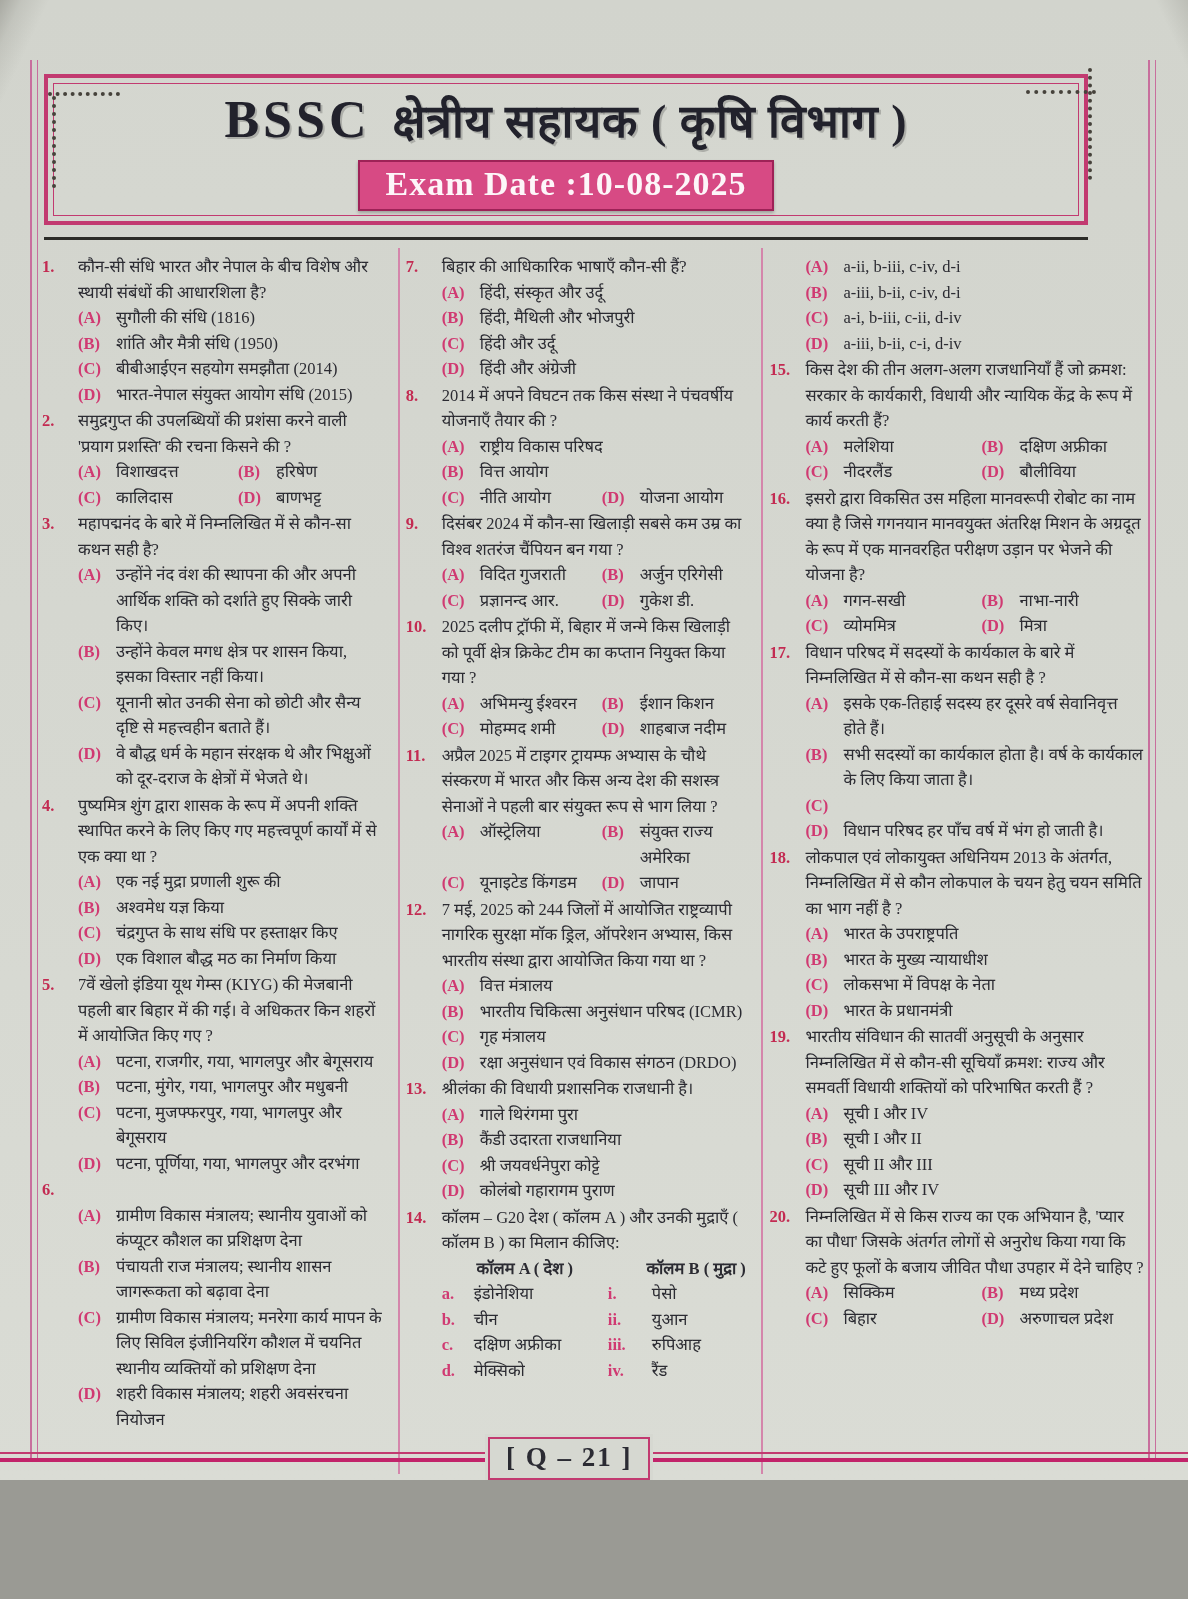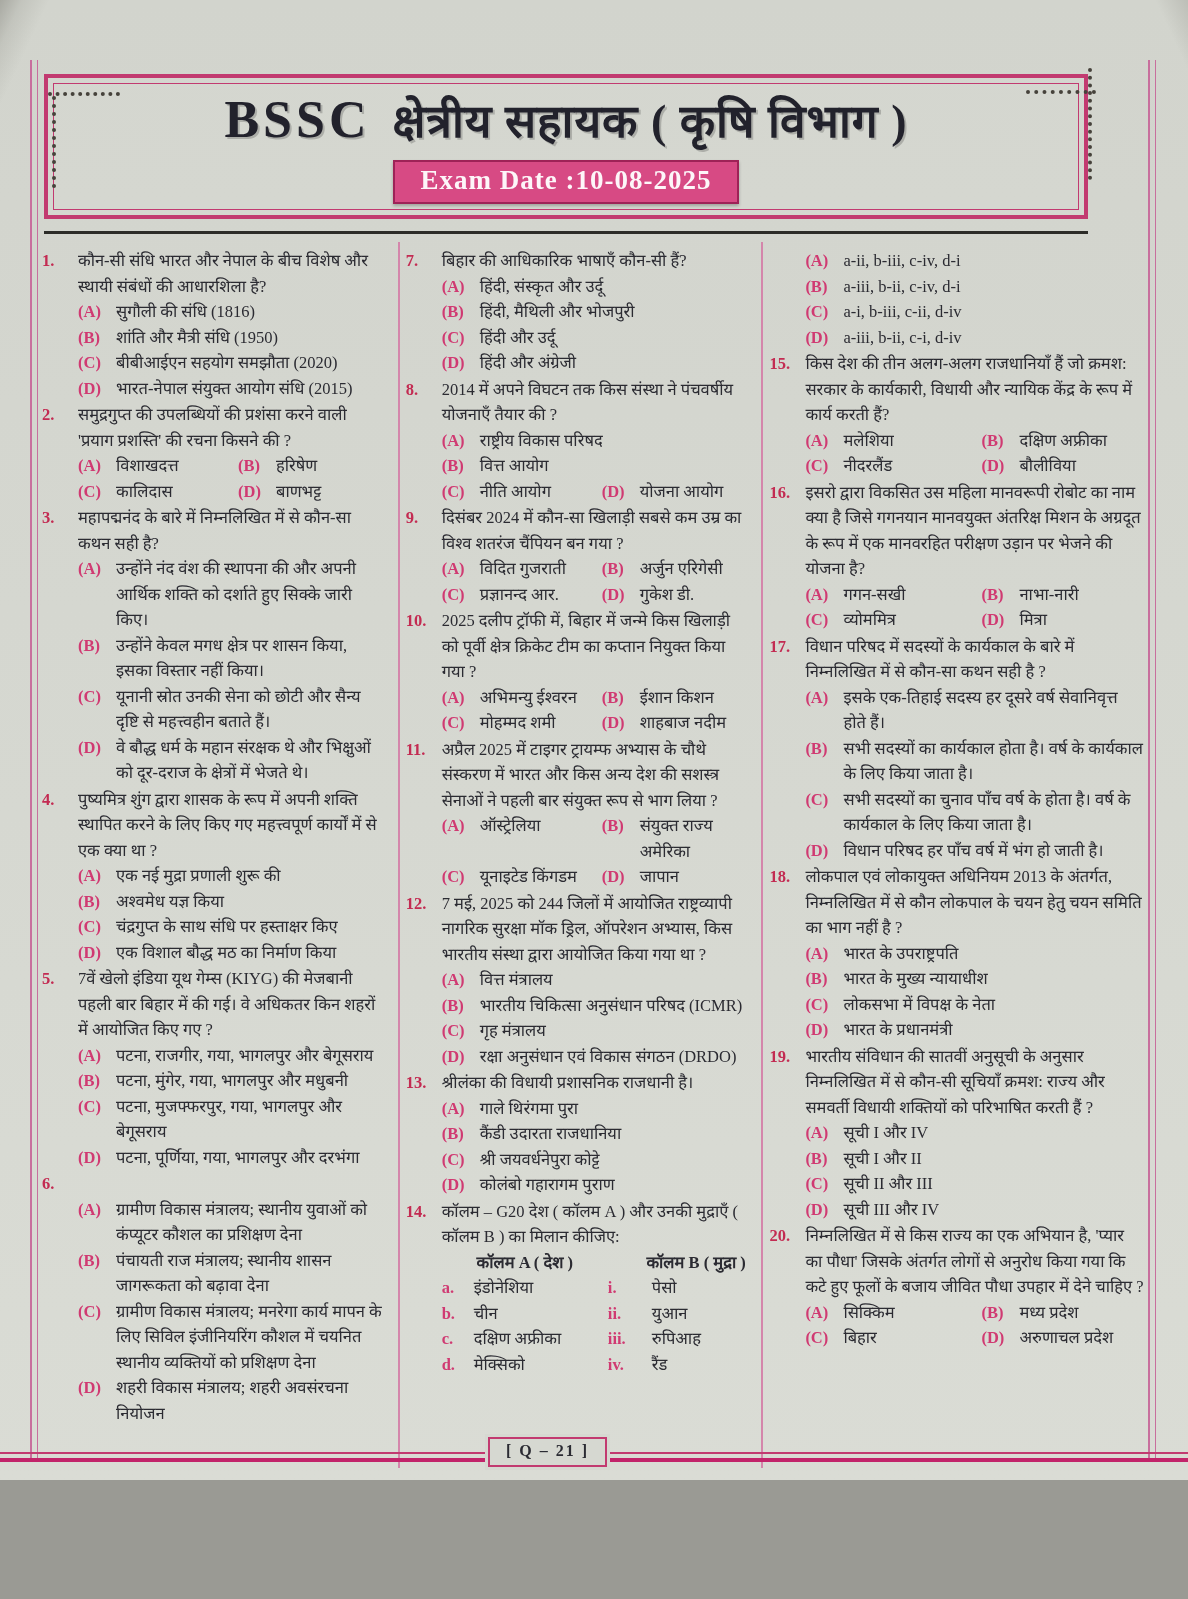--- a/index.html
+++ b/index.html
@@ -45,21 +45,21 @@
   .title-latin{
     font-size:52px;letter-spacing:4px;margin-right:22px;
     font-family:"Liberation Serif","DejaVu Serif",serif;
   }
   .exam-badge{
     display:inline-block;
     margin:8px auto -22px auto;
     background:#d74a84;
     border:2px solid #9e2257;
     color:#fdf6f9;
-    font-size:27px;font-weight:bold;
+    font-size:34px;font-weight:bold;
     padding:3px 26px 6px 26px;
     letter-spacing:1px;
     position:relative;z-index:3;
     box-shadow:0 2px 3px rgba(0,0,0,0.25);
   }
   .header-rule{
     height:3px;background:#2c2c28;
     margin:12px 100px 0 44px;
   }
   
@@ -114,21 +114,21 @@
     border-top:2px solid #c23a70;
   }
   .footer-line::after{
     content:"";position:absolute;left:0;right:0;top:4px;height:4px;background:#c2246a;
   }
   .page-number-badge{
     position:absolute;left:488px;top:1437px;z-index:5;
     background:#d6d8d1;
     border:2px solid #c23a70;
     padding:3px 16px 5px 16px;
-    font-size:16px;font-weight:bold;color:#2b2b33;
+    font-size:27px;font-weight:bold;color:#2b2b33;
     letter-spacing:2px;
     box-shadow:0 0 0 3px #d6d8d1;
   }
 </style>
 </head>
 <body>
 
 <div class="page">
 
   <div class="frame-left"></div>
@@ -164,21 +164,21 @@
             </div>
             <div class="opt-row">
               <div class="opt">
                 <span class="opt-label">(B)</span>
                 <span class="opt-text">शांति और मैत्री संधि (1950)</span>
               </div>
             </div>
             <div class="opt-row">
               <div class="opt">
                 <span class="opt-label">(C)</span>
-                <span class="opt-text">बीबीआईएन सहयोग समझौता (2020)</span>
+                <span class="opt-text">बीबीआईएन सहयोग समझौता (2014)</span>
               </div>
             </div>
             <div class="opt-row">
               <div class="opt">
                 <span class="opt-label">(D)</span>
                 <span class="opt-text">भारत-नेपाल संयुक्त आयोग संधि (2015)</span>
               </div>
             </div>
           </div>
         </div>
@@ -703,21 +703,20 @@
             </div>
             <div class="opt-row">
               <div class="opt">
                 <span class="opt-label">(B)</span>
                 <span class="opt-text">सभी सदस्यों का कार्यकाल होता है। वर्ष के कार्यकाल के लिए किया जाता है।</span>
               </div>
             </div>
             <div class="opt-row">
               <div class="opt">
                 <span class="opt-label">(C)</span>
-                <span class="opt-text">सभी सदस्यों का चुनाव पाँच वर्ष के होता है। वर्ष के कार्यकाल के लिए किया जाता है।</span>
               </div>
             </div>
             <div class="opt-row">
               <div class="opt">
                 <span class="opt-label">(D)</span>
                 <span class="opt-text">विधान परिषद हर पाँच वर्ष में भंग हो जाती है।</span>
               </div>
             </div>
           </div>
         </div>

